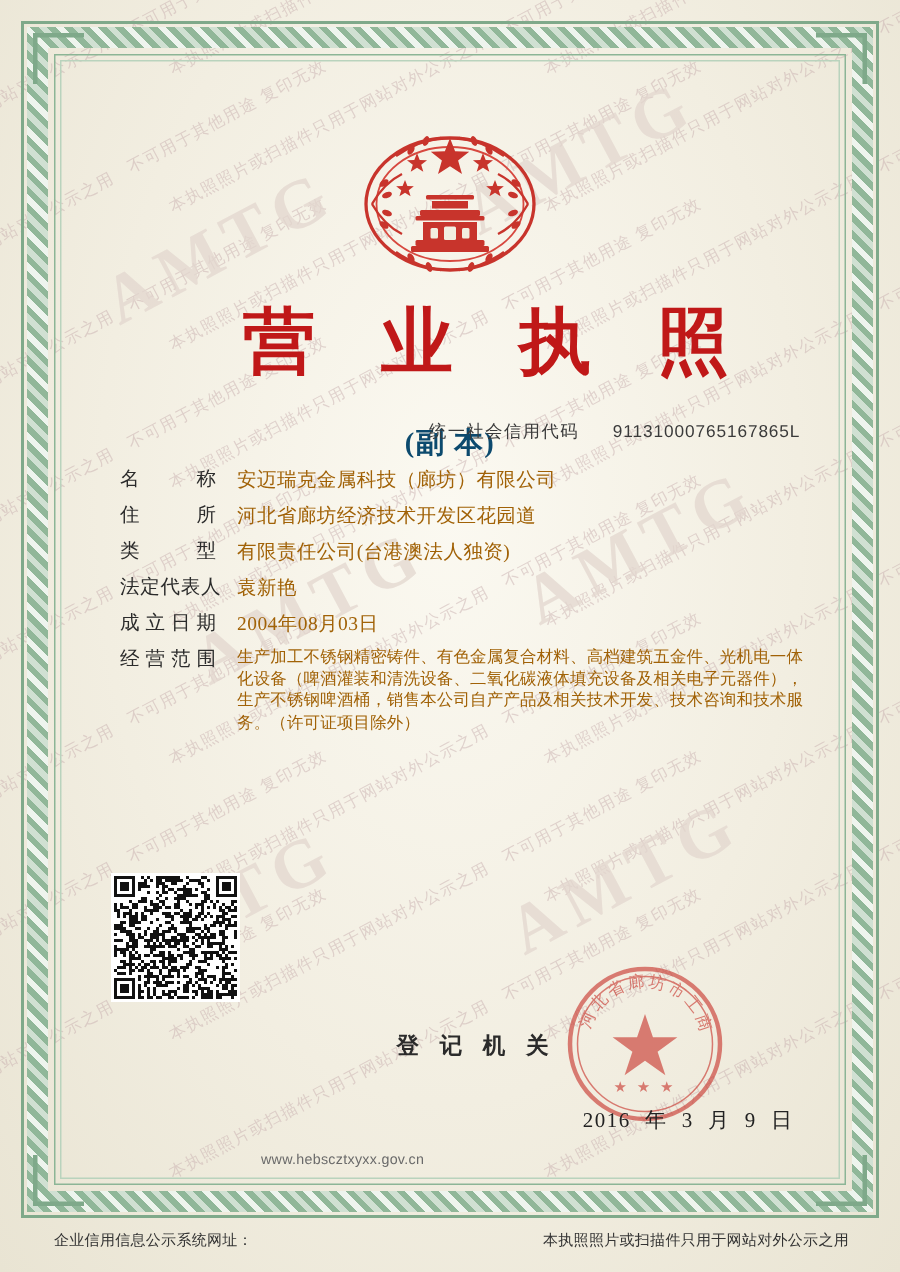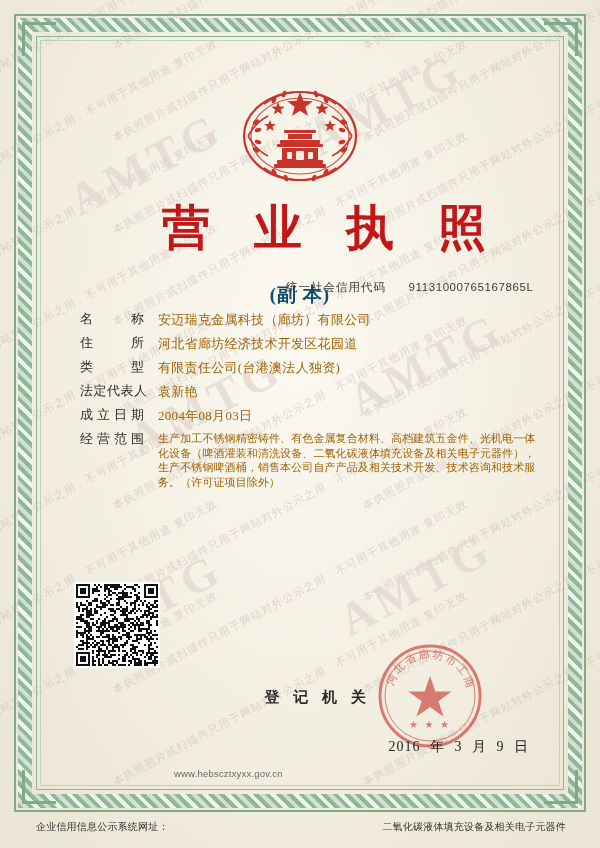--- a/index.html
+++ b/index.html
@@ -1132,14 +1132,14 @@
     <span class="u">年</span>
     <span>3</span>
     <span class="u">月</span>
     <span>9</span>
     <span class="u">日</span>
   </div>
 
   <div class="site">www.hebscztxyxx.gov.cn</div>
 
   <div class="footer-left">企业信用信息公示系统网址：</div>
-  <div class="footer-right">二氧化碳液体填充设备及相关电子元器件</div>
+  <div class="footer-right">本执照照片或扫描件只用于网站对外公示之用</div>
 </div>
 
 </body></html>

